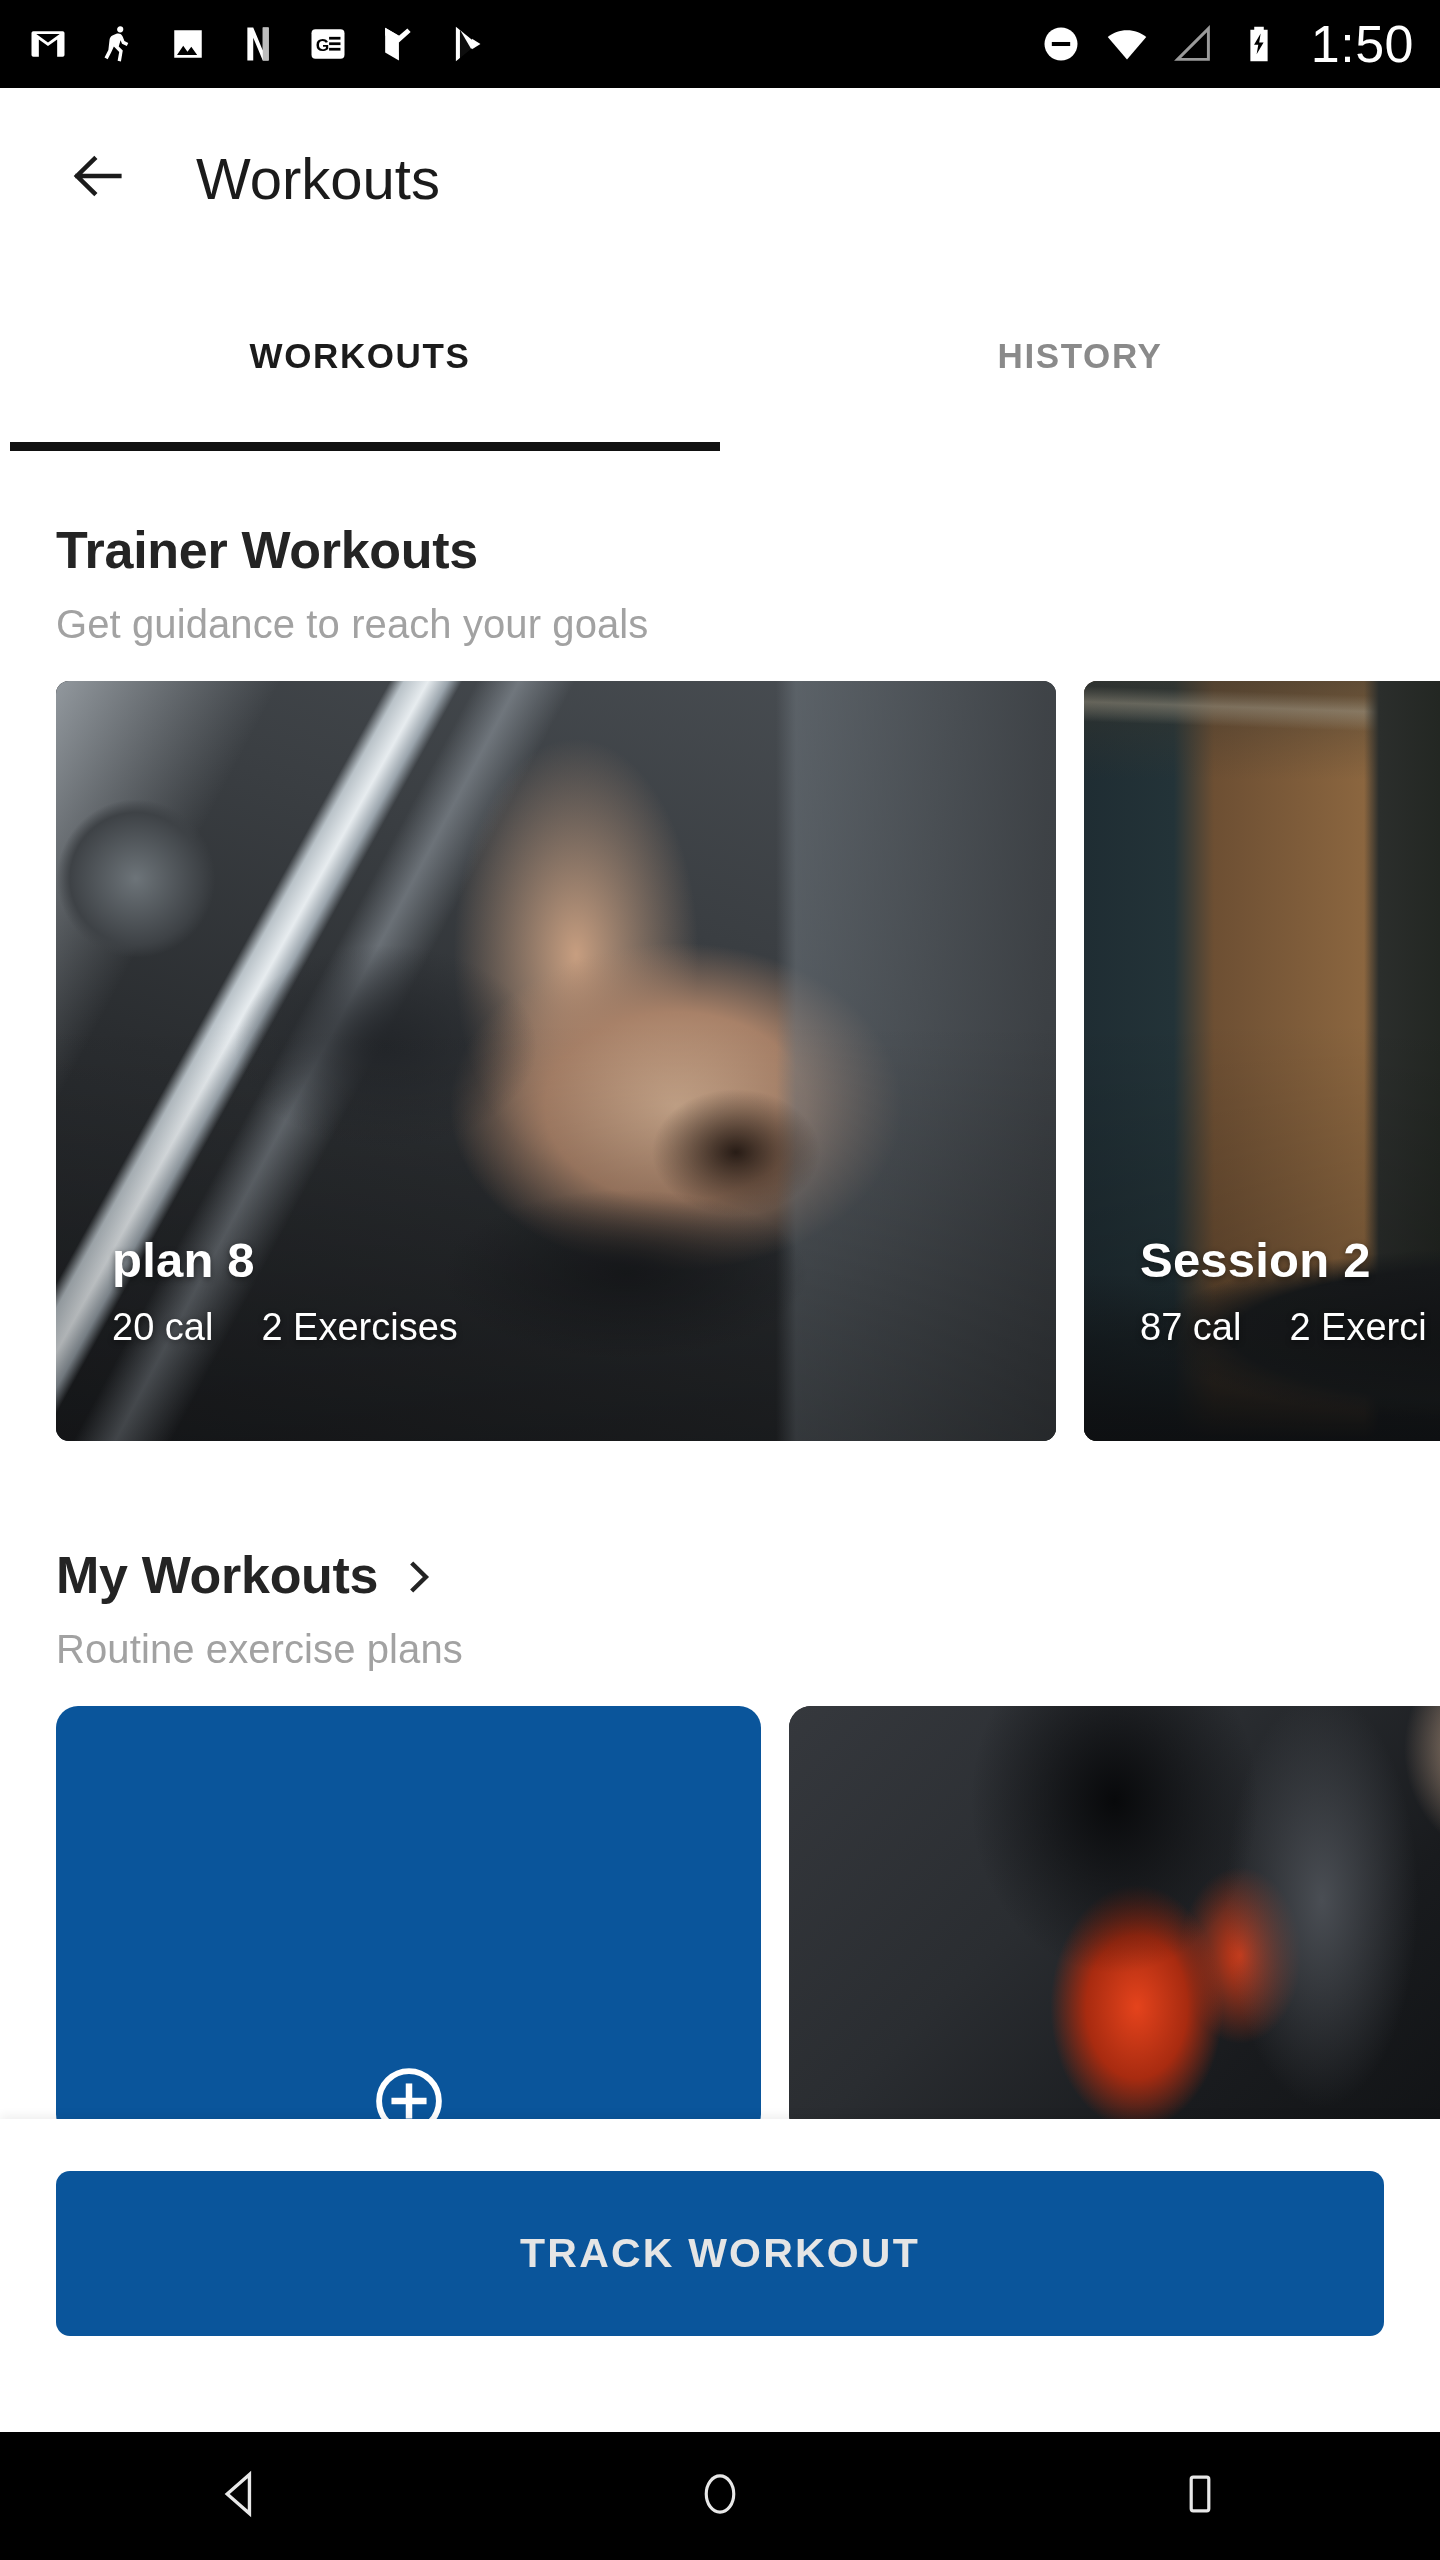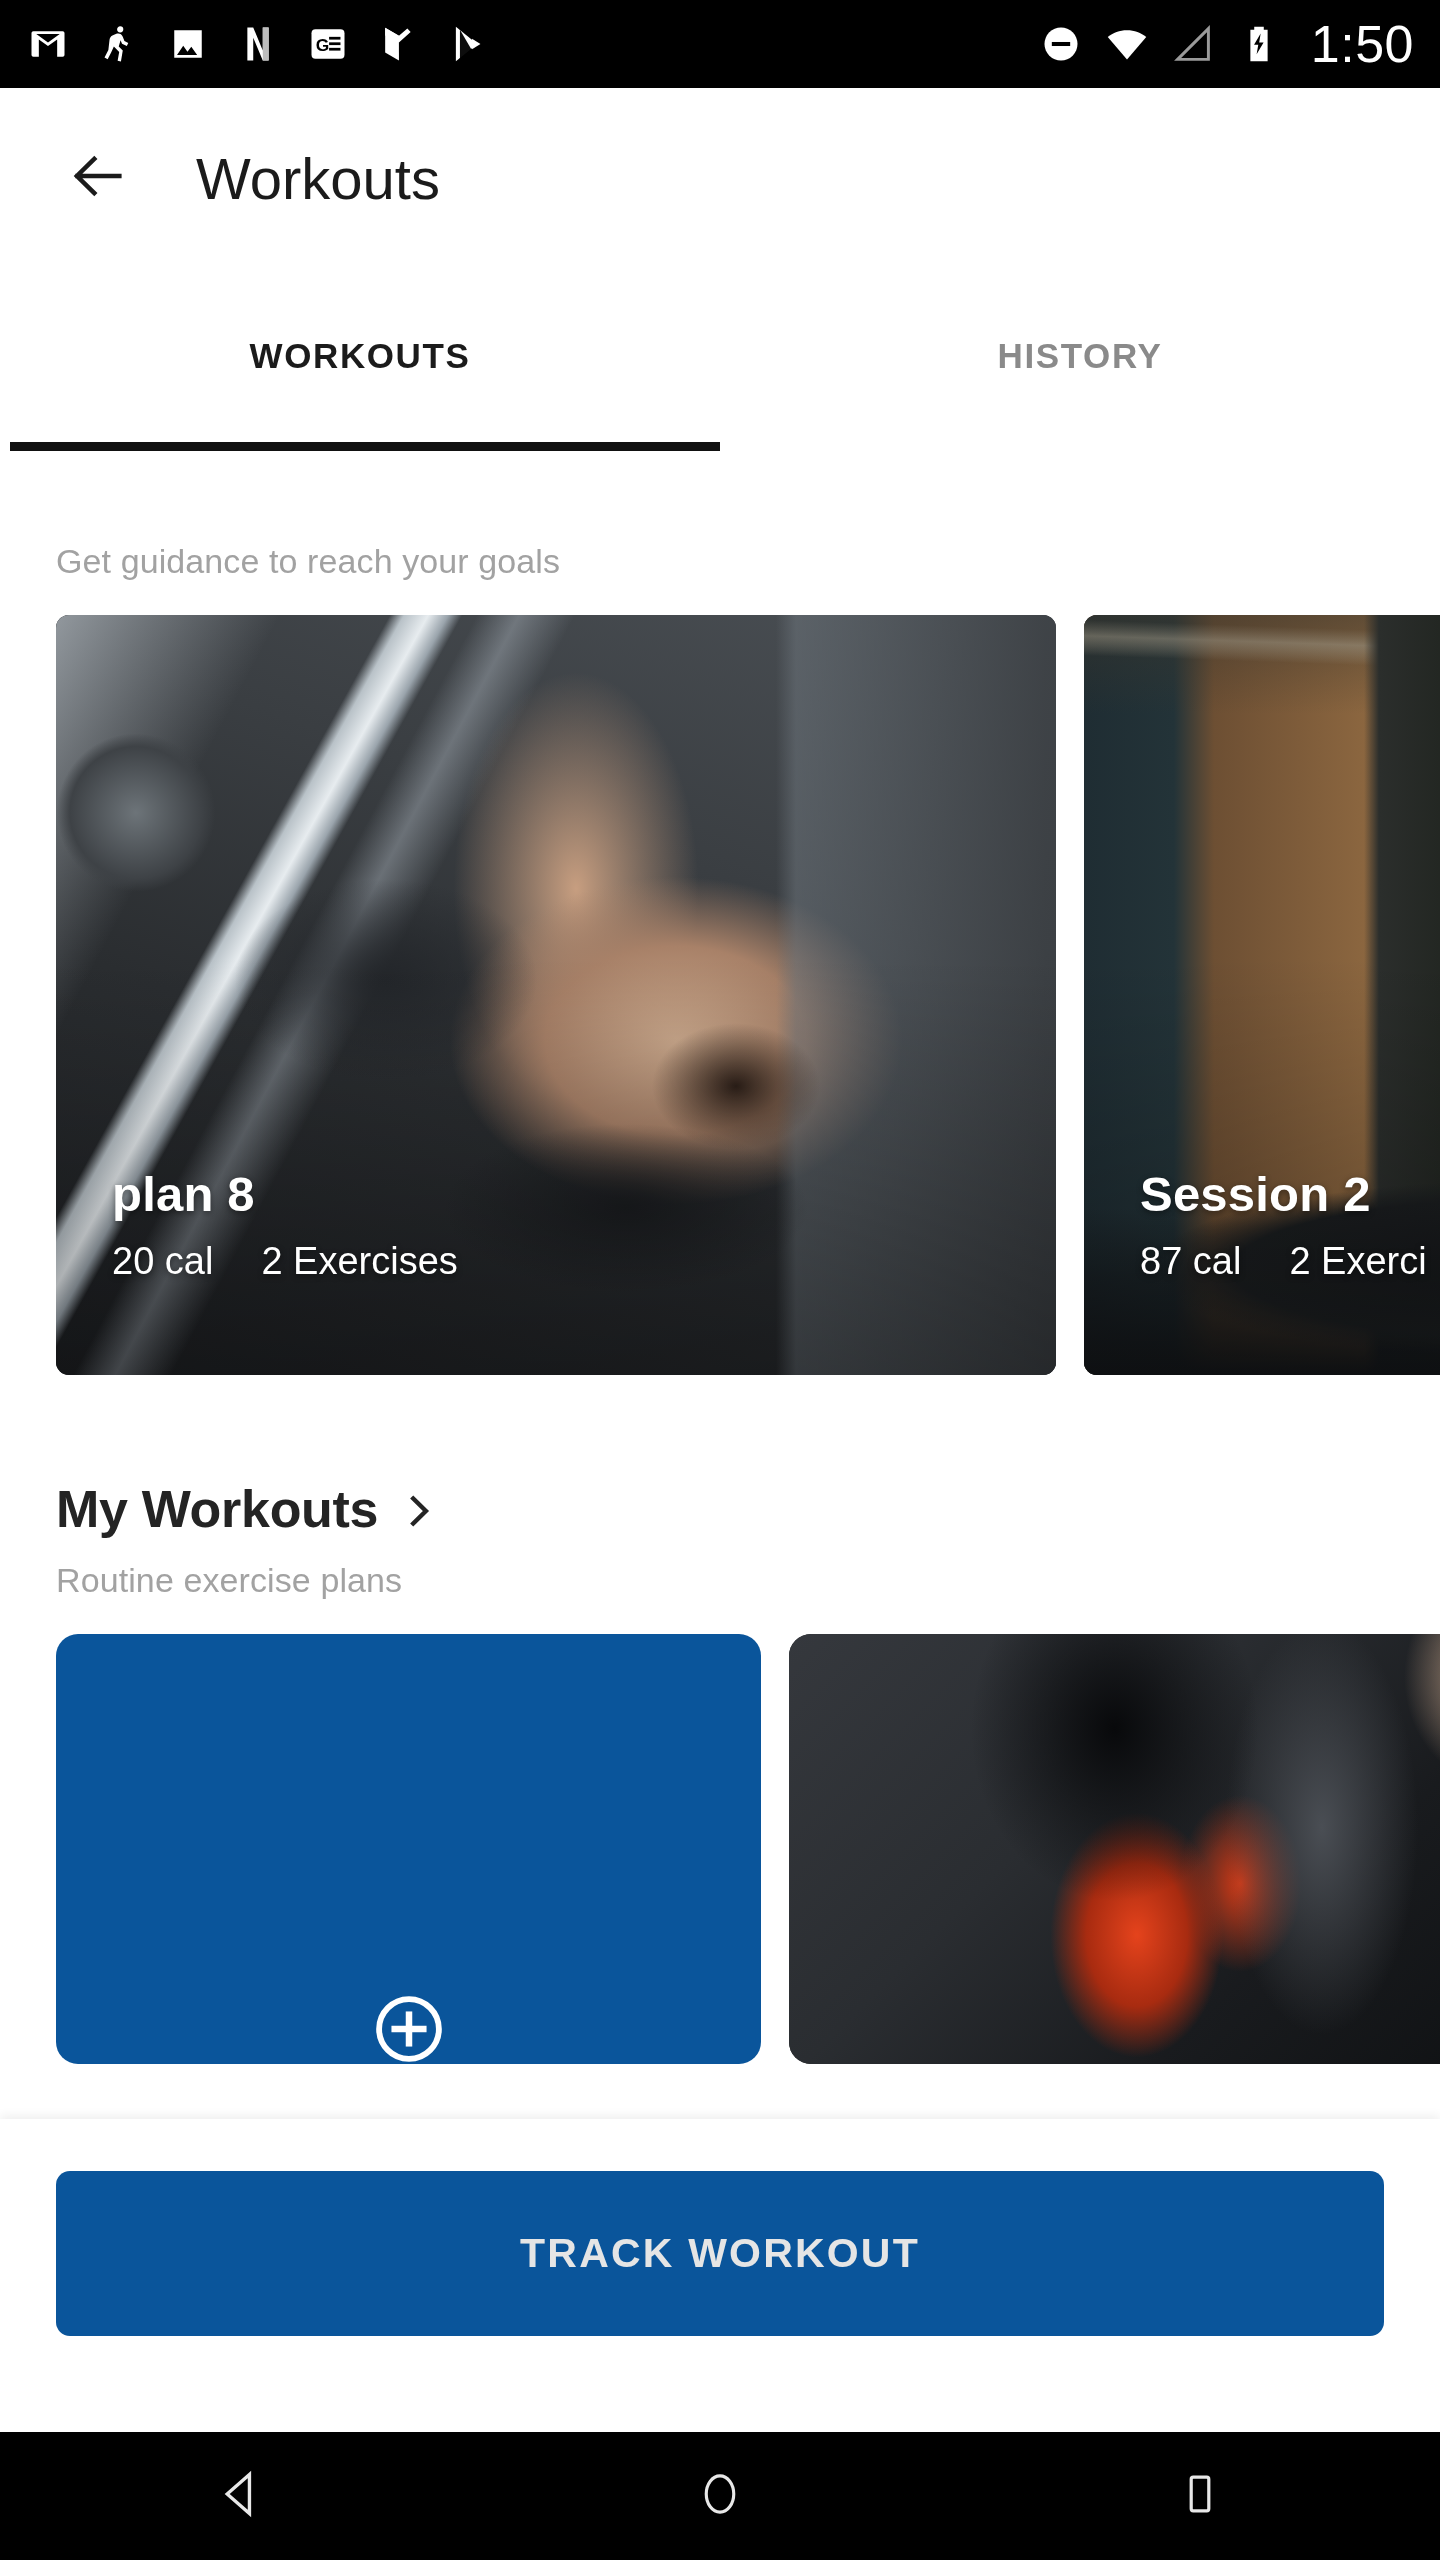--- a/index.html
+++ b/index.html
@@ -133,21 +133,21 @@
     align-items: center;
     gap: 18px;
   }
   .section-title {
     font-size: 52px;
     font-weight: 700;
     color: #242424;
     letter-spacing: -0.3px;
   }
   .section-sub {
-    font-size: 34px;
+    font-size: 40px;
     font-weight: 400;
     color: #a2a2a2;
     margin-top: 22px;
     letter-spacing: 0.1px;
   }
 
   
   .carousel {
     display: flex;
     gap: 28px;
@@ -436,20 +436,23 @@
     <div class="tab active">WORKOUTS</div>
     <div class="tab inactive">HISTORY</div>
     <div id="tab-indicator"></div>
   </div>
   <div id="tab-shadow"></div>
 
   <div id="content">
 
     <div style="height:69px"></div>
     <div class="section-head">
+      <div class="section-title-row">
+        <div class="section-title">Trainer Workouts</div>
+      </div>
       <div class="section-sub">Get guidance to reach your goals</div>
     </div>
 
     <div class="carousel">
 
       <div class="wcard">
         <div class="photo-bench"></div>
         <div class="scrim"></div>
         <div class="meta">
           <div class="ctitle">plan 8</div>

